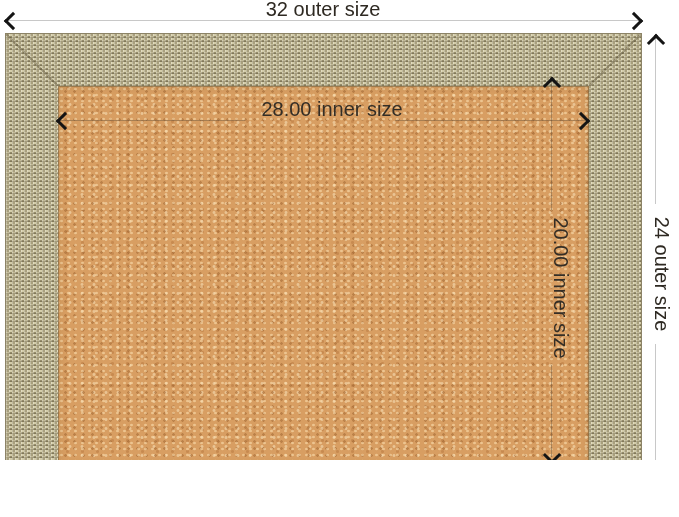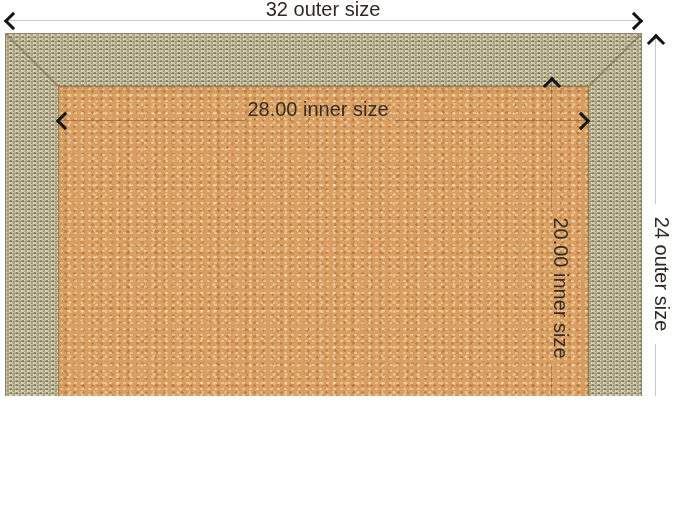--- a/index.html
+++ b/index.html
@@ -1,17 +1,17 @@
 <!DOCTYPE html>
 <html style="--background: #ffffff; --text: #2e2922; --dim_line: #c8c8c8; --inner_dim_line: rgba(96,78,58,0.40); --arrow: #141414; --frame_base: #b1a886; --frame_light: #d3cca9; --frame_dark: #958c6b; --cork_base: #d89e62;"><head>
 <meta charset="utf-8">
 <style>
   html,body{margin:0;padding:0;background:#fff;}
   body{font-family:"Liberation Sans",sans-serif;}
-  .stage{position:relative;width:679px;height:396px;background:var(--background,#ffffff);overflow:hidden;}
+  .stage{position:relative;width:679px;height:460px;background:var(--background,#ffffff);overflow:hidden;}
 
   
   .dim-label{position:absolute;color:var(--text,#2e2922);font-size:20px;line-height:22px;white-space:nowrap;}
   .centered-h{transform:translateX(-50%);}
   .vert{transform:translate(-50%,-50%) rotate(90deg);}
   .hline{position:absolute;height:1px;background:var(--dim_line,#c8c8c8);}
   .vline{position:absolute;width:1px;background:var(--dim_line,#c8c8c8);}
   .hline.faint{background:var(--inner_dim_line,rgba(96,78,58,0.4));}
   .vline.faint{background:var(--inner_dim_line,rgba(96,78,58,0.4));}
   .chev{position:absolute;width:10px;height:10px;border:0 solid var(--arrow,#141414);
@@ -70,21 +70,21 @@
     <div class="seam tr"></div>
     <div class="seam bl"></div>
     <div class="seam br"></div>
     <div class="cork"></div>
   </div>
 
   <div class="hline faint" style="left:60px;top:120px;width:185px;"></div>
   <div class="hline faint" style="left:395px;top:120px;width:190px;"></div>
   <span class="chev left" style="left:65px;top:121px;"></span>
   <span class="chev right" style="left:581px;top:121px;"></span>
-  <span class="dim-label inner-label centered-h" style="left:318px;top:98px;">28.00 inner size</span>
+  <span class="dim-label inner-label centered-h" style="left:332px;top:98px;">28.00 inner size</span>
 
   <div class="vline faint" style="left:551px;top:82px;height:128px;"></div>
   <div class="vline faint" style="left:551px;top:365px;height:92px;"></div>
   <span class="chev up" style="left:552px;top:86px;"></span>
   <span class="chev down" style="left:552px;top:455px;"></span>
   <span class="dim-label inner-label vert" style="left:561px;top:288px;">20.00 inner size</span>
 
   <div class="vline" style="left:655px;top:36px;height:168px;"></div>
   <div class="vline" style="left:655px;top:344px;height:169px;"></div>
   <span class="chev up" style="left:656px;top:43px;"></span>

